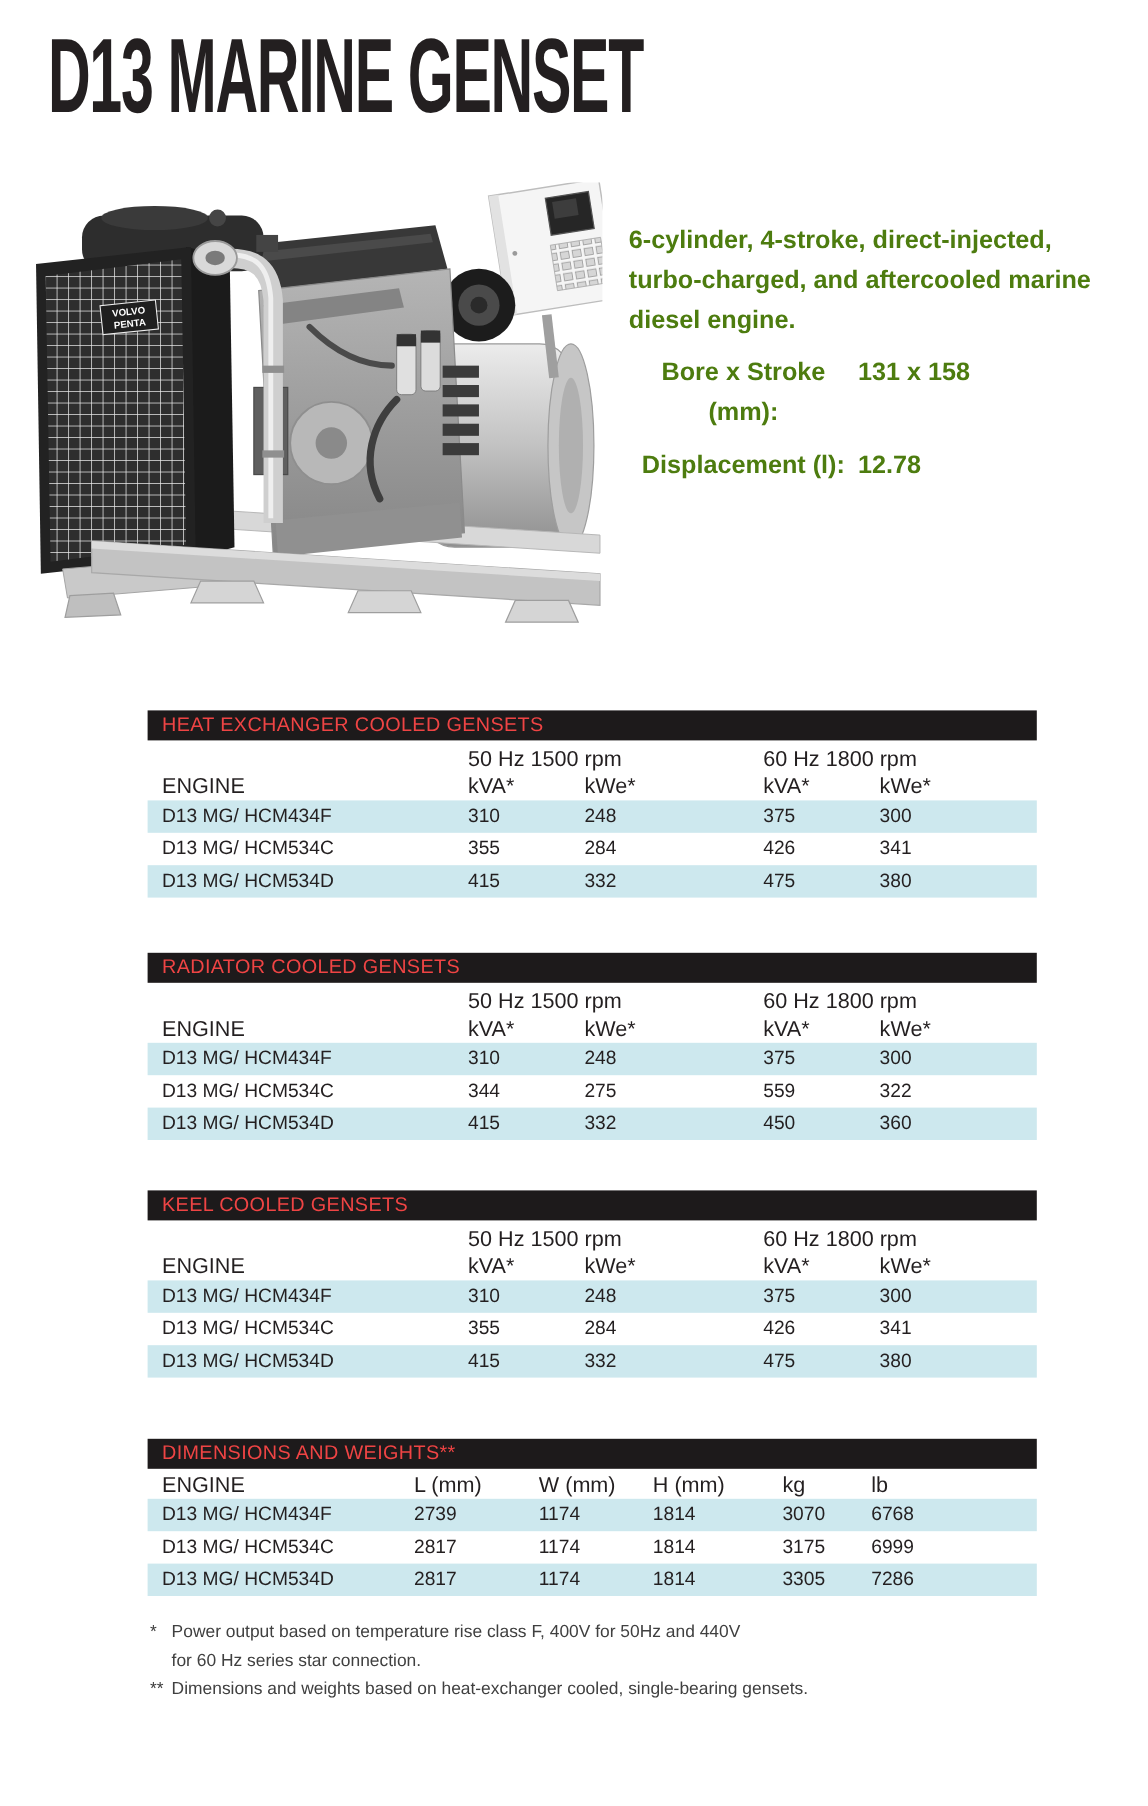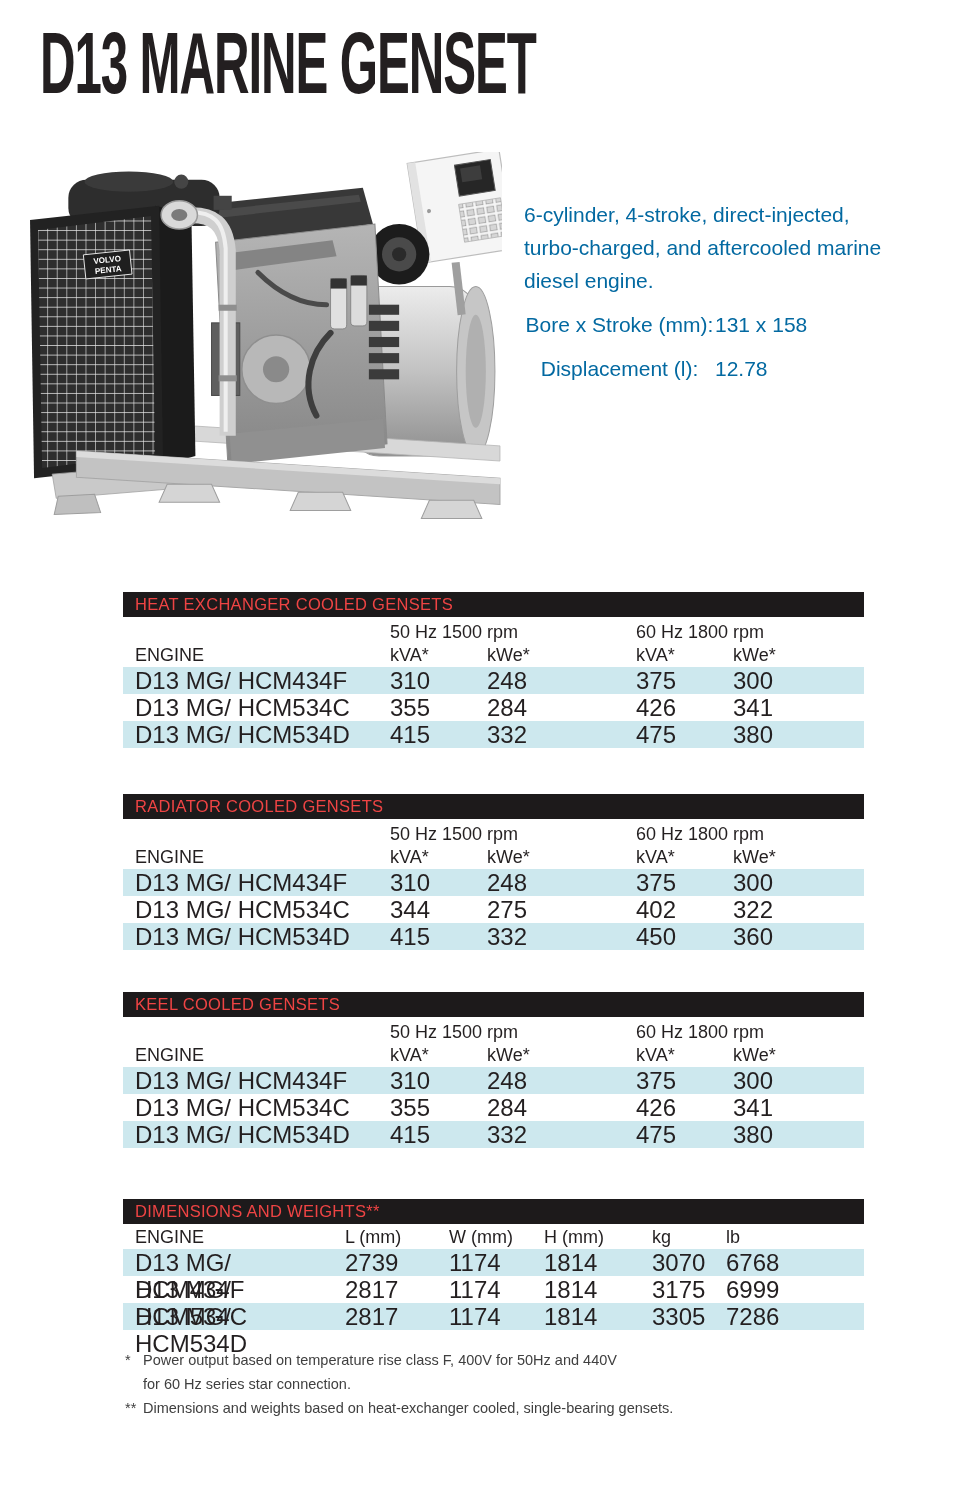--- a/index.html
+++ b/index.html
@@ -11,34 +11,34 @@
   .title {
     position:absolute; left:40px; top:12px;
     font-size:88px; font-weight:bold; letter-spacing:-2px; white-space:nowrap;
     transform:scaleX(0.56); transform-origin:0 0; color:#231f20;
   }
 
   
   .figure { position:absolute; left:28px; top:152px; width:474px; height:376px; }
 
   
-  .intro { position:absolute; left:524px; top:198px; width:410px; color:#0369a1; }
+  .intro { position:absolute; left:524px; top:184px; width:410px; color:#4d7c0f;font-weight:bold; }
   .intro .desc { font-size:21px; line-height:33px; }
   .intro .desc span { display:block; }
   .spec-row { display:flex; margin-top:11px; font-size:21px; line-height:33px;text-align:center; }
   .spec-label { width:191px; }
 
   
   .tbl { position:absolute; left:123px; width:741px; }
   .tbl-heat { top:592px; } .tbl-rad { top:794px; } .tbl-keel { top:992px; } .tbl-dims { top:1199px; }
   .bar { height:25px; line-height:25px; background:#1d1a1b; color:#ef4444;
          font-size:16.5px; letter-spacing:0.3px; padding-left:12px; }
   .hrow { display:flex; padding-left:12px; font-size:18px; height:23px; line-height:23px; }
   .freq-row { margin-top:4px;justify-content:center; }
-  .trow { display:flex; height:27px; line-height:27px; font-size:24px; padding-left:12px; }
+  .trow { display:flex; height:27px; line-height:27px; font-size:16px; padding-left:12px; }
   .trow.alt { background:#cde8ee; }
   .col-engine { width:255px; } .col-kva { width:97px; } .col-kwe { width:149px; }
   .col-kva2 { width:97px; } .col-kwe2 { flex:1; }
   .col-freq { width:246px; } .col-freq2 { flex:1; }
   .tbl-dims .hrow { height:25px; line-height:27px; }
   .dcol-engine { width:210px; } .dcol-l { width:104px; } .dcol-w { width:95px; }
   .dcol-h { width:108px; } .dcol-kg { width:74px; } .dcol-lb { flex:1; }
 
   
   .footnotes { position:absolute; left:125px; top:1348px; width:740px;
@@ -223,21 +223,21 @@
       <span class="col-engine">D13 MG/ HCM434F</span>
       <span class="col-kva">310</span>
       <span class="col-kwe">248</span>
       <span class="col-kva2">375</span>
       <span class="col-kwe2">300</span>
     </div>
     <div class="trow">
       <span class="col-engine">D13 MG/ HCM534C</span>
       <span class="col-kva">344</span>
       <span class="col-kwe">275</span>
-      <span class="col-kva2">402</span>
+      <span class="col-kva2">559</span>
       <span class="col-kwe2">322</span>
     </div>
     <div class="trow alt">
       <span class="col-engine">D13 MG/ HCM534D</span>
       <span class="col-kva">415</span>
       <span class="col-kwe">332</span>
       <span class="col-kva2">450</span>
       <span class="col-kwe2">360</span>
     </div>
   </section>

